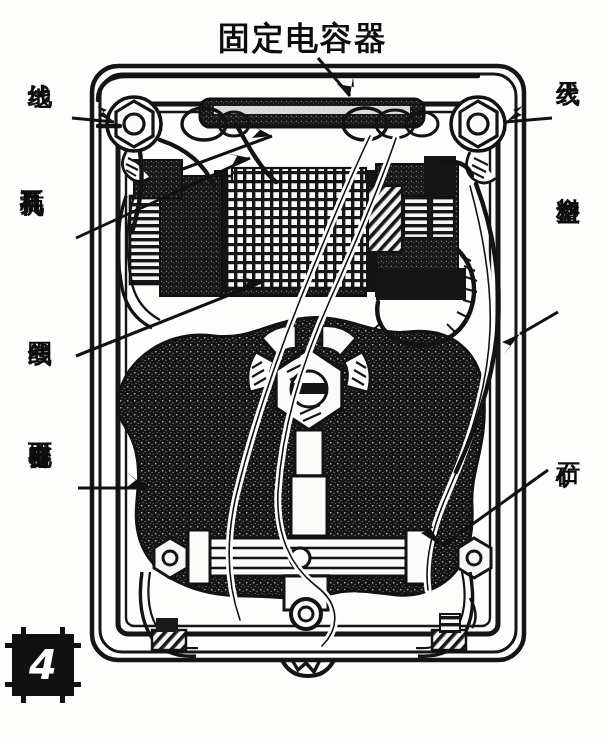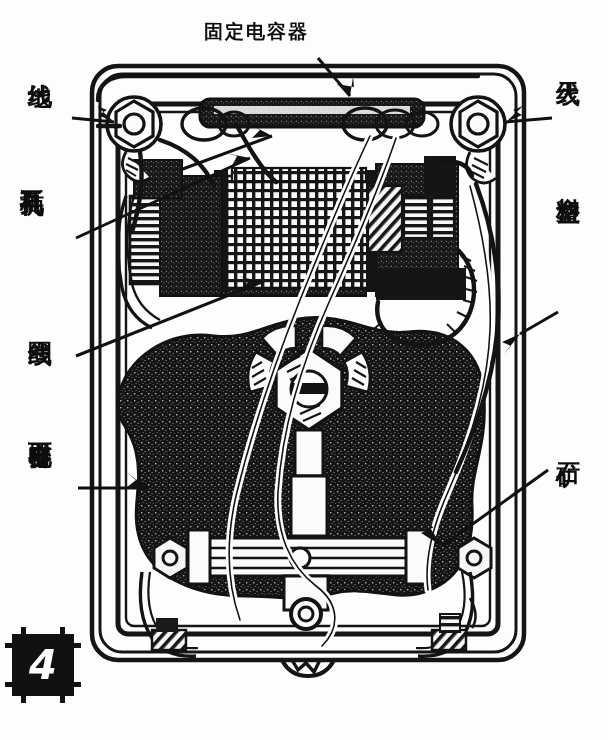--- a/index.html
+++ b/index.html
@@ -23,21 +23,21 @@
     -webkit-font-smoothing:none;
   }
   .lbl.vert{
     writing-mode:vertical-rl;
     text-orientation:upright;
     line-height:1.0;
   }
   .lbl.horiz{writing-mode:horizontal-tb;}
 
   
-  #title-fixed-cap{left:204px;top:22px;font-size:19px;letter-spacing:2px;}
+  #title-fixed-cap{left:218px;top:22px;font-size:32px;letter-spacing:2px;}
 
   
   #lbl-ground{left:28px;top:64px;font-size:24px;}
   #lbl-jack{left:20px;top:172px;font-size:24px;}
   #lbl-coil{left:28px;top:322px;font-size:24px;}
   #lbl-varcap{left:28px;top:424px;font-size:24px;}
 
   
   #lbl-antenna{left:556px;top:62px;font-size:24px;}
   #lbl-case{left:556px;top:178px;font-size:24px;}

